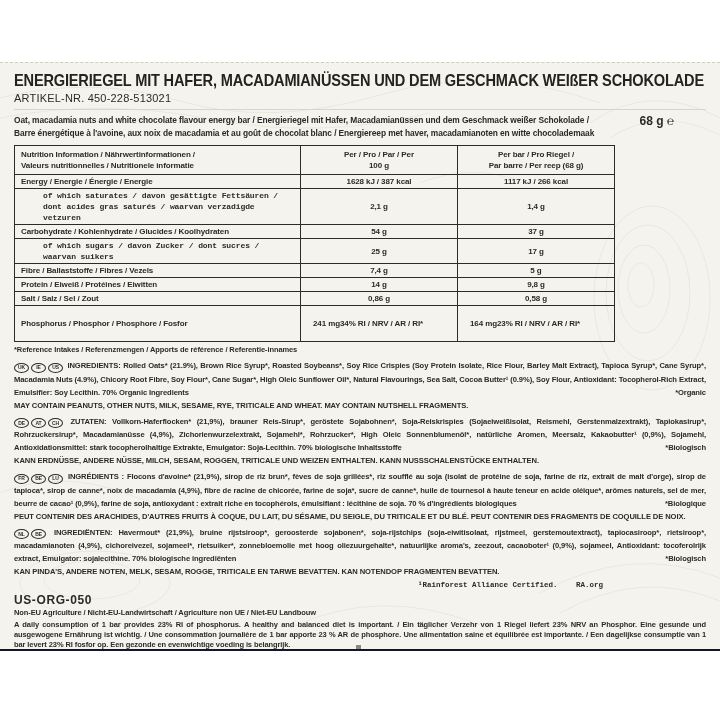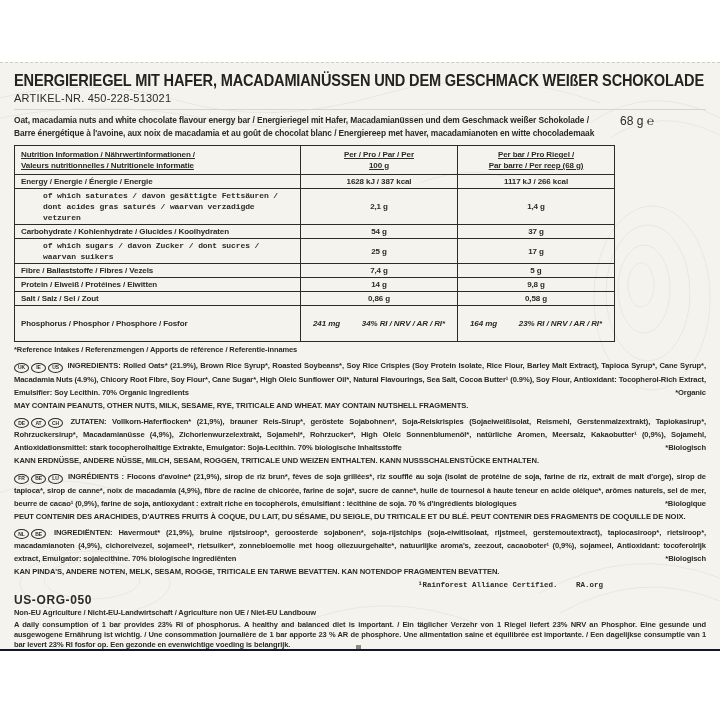--- a/index.html
+++ b/index.html
@@ -15,30 +15,30 @@
   }
   .topo{position:absolute;left:0;top:0;width:720px;height:588px;z-index:0;opacity:.8;}
   .content{position:relative;z-index:1;}
   .title-svg{display:block;width:692px;height:21px;margin-top:2px;}
   .title-svg text{font-family:"Liberation Sans","DejaVu Sans",sans-serif;font-weight:700;
     font-size:16.5px;fill:#23231f;letter-spacing:-0.2px;}
   .artikel{font-size:11px;font-weight:400;letter-spacing:.2px;margin-top:1px;color:#2b2b27;}
   .hdr-divider{border:none;border-top:1px solid #d8d6cc;margin:5px 0 4px 0;}
   .desc-row{display:flex;align-items:flex-start;}
   .desc-text{width:588px;font-size:8.4px;font-weight:700;line-height:13px;letter-spacing:-0.1px;}
-  .weight{margin-left:auto;margin-right:52px;font-size:12px;font-weight:400;white-space:nowrap;}
+  .weight{margin-left:auto;margin-right:32px;font-size:12px;font-weight:700;white-space:nowrap;}
   table.ntable{width:573px;border-collapse:collapse;margin-top:5px;table-layout:fixed;}
   .ntable td,.ntable th{border:1px solid #2b2b27;font-size:8px;font-weight:700;
     line-height:11px;padding:1px 6px;letter-spacing:-0.1px;}
   .ntable .c1{width:273px;text-align:left;white-space:pre-line;}
   .ntable .c2,.ntable .c3{width:144px;text-align:center;white-space:pre-line;}
-  .ntable th{vertical-align:middle;height:26px;text-decoration:underline;}
+  .ntable th{vertical-align:middle;height:26px;}
   .ntable .sub .c1{padding-left:28px;font-family:Liberation Mono, monospace;}
   .ntable .tall td{height:26px;}
-  .splitcell{display:flex;justify-content:space-between;padding:0 6px;font-style:italic;}
+  .splitcell{display:flex;padding:0 6px;}
   .footnote{font-size:7.5px;font-weight:700;margin:3px 0 5px 0;letter-spacing:-0.1px;}
   .ing{position:relative;font-size:7.6px;font-weight:700;line-height:13px;
     text-align:justify;margin:0;letter-spacing:-0.1px;}
   .ing .organic{position:absolute;right:0;bottom:0;background:transparent;}
   .allergen{font-size:7.6px;font-weight:700;line-height:12px;margin:1px 0 3px 0;letter-spacing:-0.1px;}
   .badge{display:inline-flex;justify-content:center;align-items:center;
     width:13px;height:8px;border:1px solid #2b2b27;border-radius:50%;
     font-size:5px;font-weight:700;margin-right:2px;vertical-align:-1px;line-height:1;}
   .rainforest{font-size:7.5px;font-weight:700;text-align:right;padding-right:103px;margin-top:2px;font-family:Liberation Mono, monospace;}
   .rainforest .ra{margin-left:14px;}

